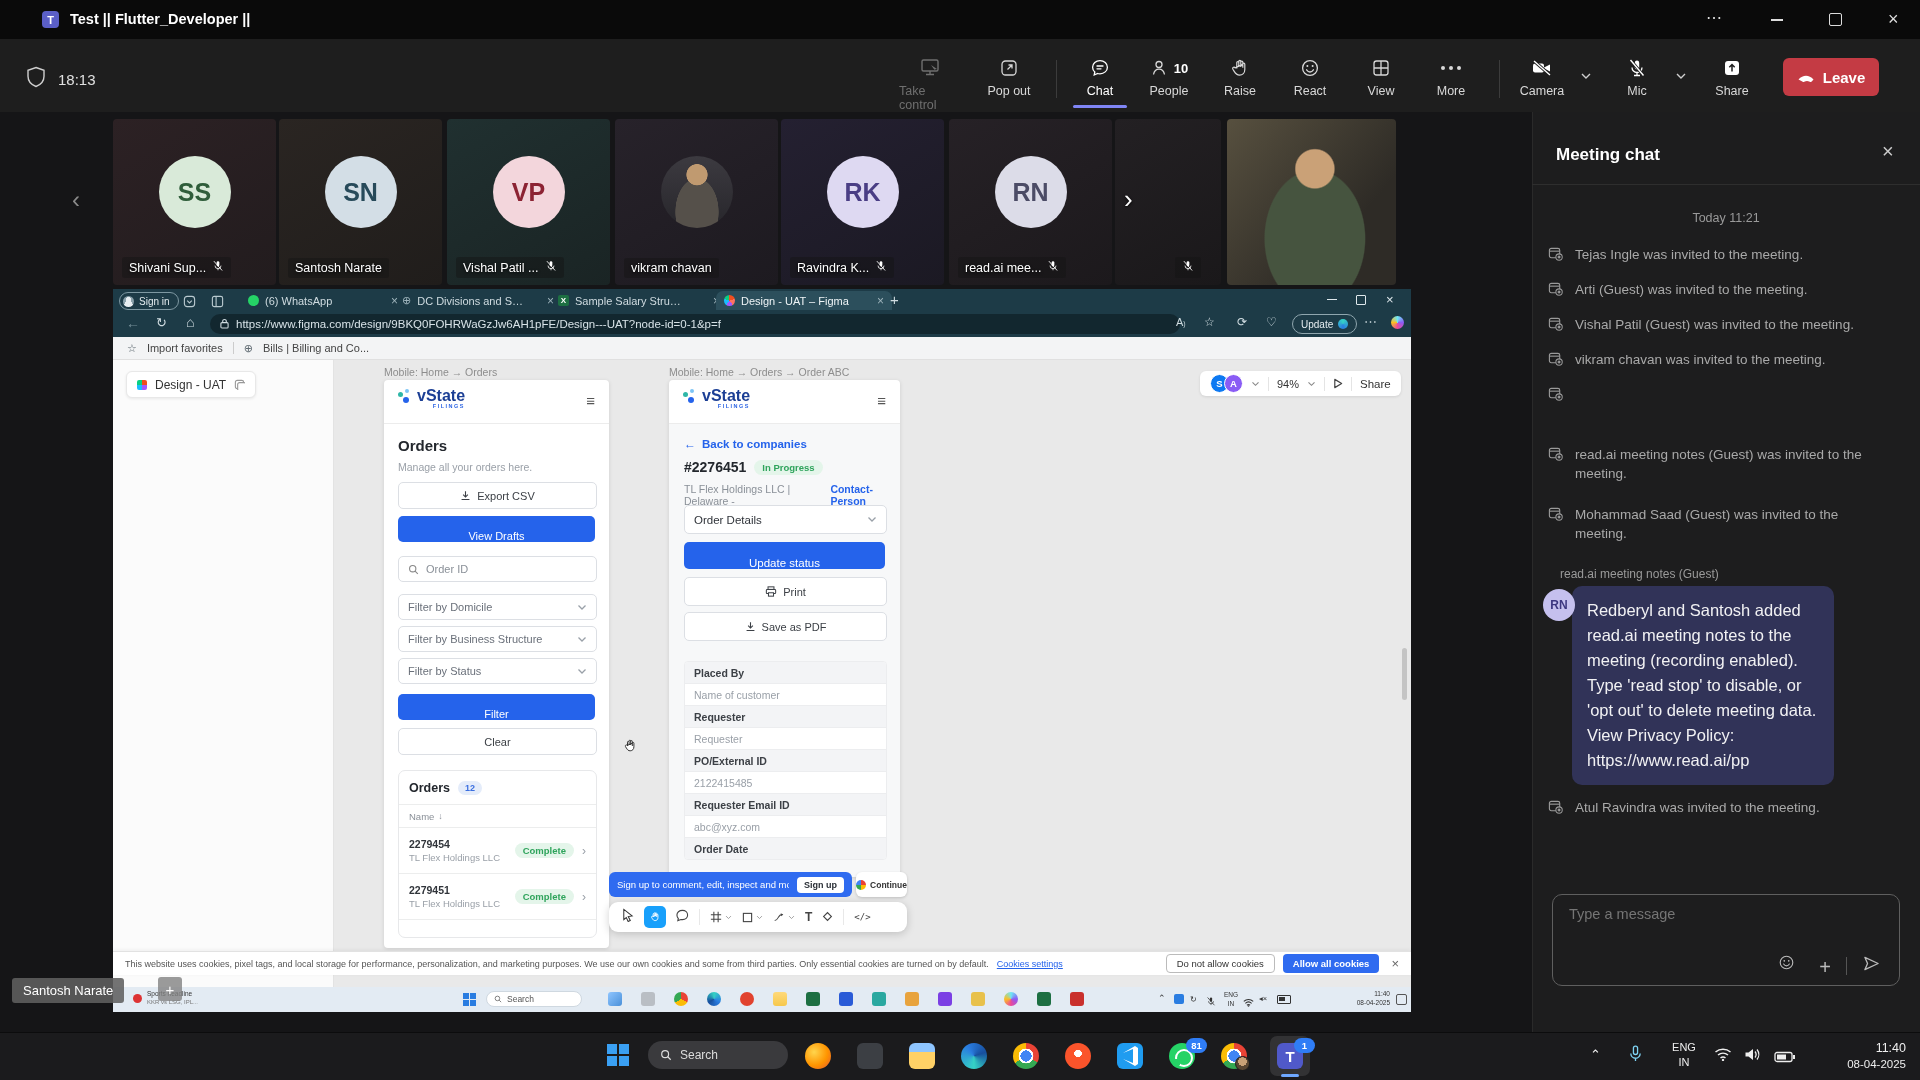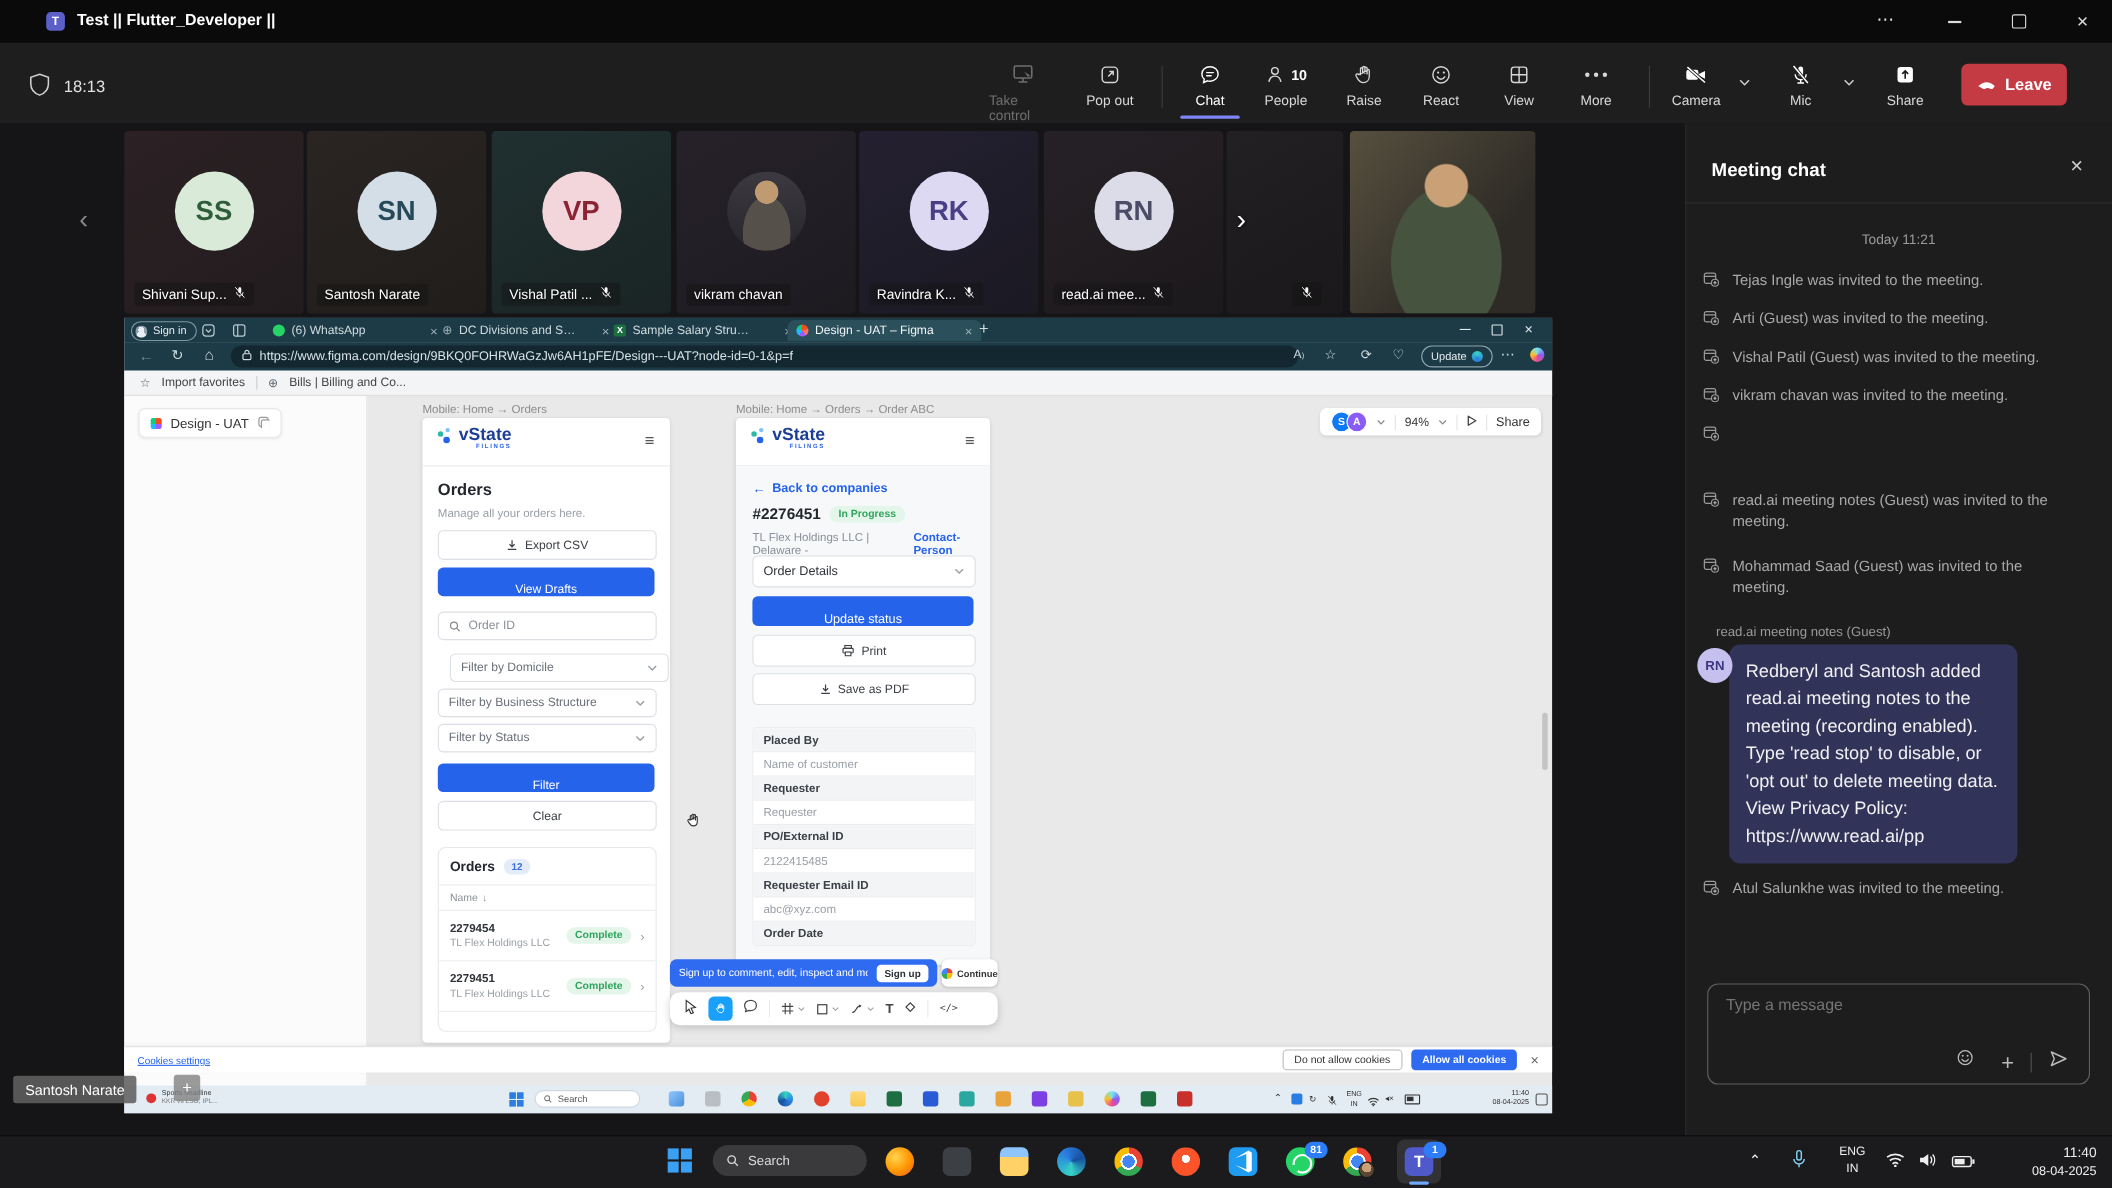--- a/index.html
+++ b/index.html
@@ -386,21 +386,21 @@
     <div class="ab blueBtn" style="left:14px;top:136px;width:197px;height:26px;">
         <span>View Drafts</span>
       </div>
     <div class="ab selRow" style="left:14px;top:176px;width:179px;height:24px;justify-content:flex-start;gap:7px;">
       <svg width="11" height="11" viewBox="0 0 14 14">
           <circle cx="6" cy="6" r="4" fill="none" stroke="#888" stroke-width="1.4"></circle>
           <line x1="9" y1="9" x2="12.5" y2="12.5" stroke="#888" stroke-width="1.4"></line>
         </svg>
       <span style="color:#8a9098;">Order ID</span>
     </div>
-    <div class="ab selRow" style="left:25px;top:214px;width:179px;height:24px;">
+    <div class="ab selRow" style="left:14px;top:214px;width:179px;height:24px;">
       <span>Filter by Domicile</span>
       <svg width="10" height="7" viewBox="0 0 10 7">
           <polyline points="1.5,1.5 5,5 8.5,1.5" fill="none" stroke="#99a0a8" stroke-width="1.3"></polyline>
         </svg>
     </div>
     <div class="ab selRow" style="left:14px;top:246px;width:179px;height:24px;">
       <span>Filter by Business Structure</span>
       <svg width="10" height="7" viewBox="0 0 10 7">
           <polyline points="1.5,1.5 5,5 8.5,1.5" fill="none" stroke="#99a0a8" stroke-width="1.3"></polyline>
         </svg>
@@ -565,20 +565,21 @@
       </span>
     <span style="font-size:12px;font-weight:700;color:#444;">T</span>
     <span><svg width="11" height="11" viewBox="0 0 12 12">
           <rect x="3" y="3" width="6" height="6" fill="none" stroke="#444" stroke-width="1.2" transform="rotate(45 6 6)"></rect>
         </svg></span>
     <span style="width:1px;height:16px;background:#e8e8e8;"></span>
     <span style="font-size:9px;color:#444;font-family:'DejaVu Sans Mono',monospace;">&lt;/&gt;</span>
   </div>
 
   <div class="ab fx" style="left:113px;top:951px;width:1298px;height:24px;background:#fff;border-top:1px solid #e2e2e2;box-shadow:0 -1px 4px rgba(0,0,0,.06);padding:0 12px;gap:8px;box-sizing:border-box;">
+    <span style="font-size:9px;color:#555;white-space:nowrap;overflow:hidden;text-overflow:ellipsis;max-width:880px;">This website uses cookies, pixel tags, and local storage for performance, personalization, and marketing purposes. We use our own cookies and some from third parties. Only essential cookies are turned on by default.</span>
     <span style="font-size:9px;color:#2563eb;text-decoration:underline;white-space:nowrap;">Cookies settings</span>
     <span style="flex:1;"></span>
     <span style="border:1px solid #bbb;border-radius:4px;font-size:9.5px;color:#333;padding:3px 10px;white-space:nowrap;">Do not allow cookies</span>
     <span style="background:#2f6bf0;border-radius:4px;font-size:9.5px;color:#fff;font-weight:700;padding:4px 10px;white-space:nowrap;">Allow all cookies</span>
     <span style="color:#666;font-size:13px;margin-left:4px;">×</span>
   </div>
 
   <div class="ab" style="left:113px;top:987px;width:1298px;height:25px;background:#e3ebf3;"></div>
   <div class="ab" style="left:133px;top:994px;width:9px;height:9px;border-radius:50%;background:#d33;"></div>
   <div class="ab" style="left:147px;top:990px;font-size:6.5px;color:#333;">Sports headline</div>
@@ -709,21 +710,21 @@
     <span style="font-size:16.5px;line-height:25px;color:#f1f1f3;">Redberyl and Santosh added read.ai meeting notes to the meeting (recording enabled). Type 'read stop' to disable, or 'opt out' to delete meeting data. View Privacy Policy: https://www.read.ai/pp</span>
   </div>
 
   <div class="sysmsg" style="top:798px;">
     <span class="calicon"><svg width="15" height="15" viewBox="0 0 16 16">
           <rect x="1.5" y="2.5" width="11" height="10" rx="2" fill="none" stroke="#9a9a9a" stroke-width="1.2"></rect>
           <path d="M1.5 5.5h11" stroke="#9a9a9a" stroke-width="1.2"></path>
           <circle cx="11.8" cy="11.8" r="3.4" fill="#1d1d1e" stroke="#9a9a9a" stroke-width="1.1"></circle>
           <path d="M11.8 10.2v3.2M10.2 11.8h3.2" stroke="#bbb" stroke-width="1.1"></path>
         </svg></span>
-    <span class="txt">Atul Salunkhe was invited to the meeting.</span>
+    <span class="txt">Atul Ravindra was invited to the meeting.</span>
   </div>
 
   <div class="ab" style="left:1552px;top:894px;width:348px;height:92px;border:1.5px solid #5f5f5f;border-radius:10px;box-sizing:border-box;">
     <input style="position: absolute; left: 14px; top: 10px; width: 300px; background: transparent; border: none; outline: none; color: rgb(232, 232, 232); font-size: 14.5px; font-family: &quot;Liberation Sans&quot;, sans-serif;" placeholder="Type a message">
     <span class="ab" style="right:104px;bottom:10px;"><svg width="17" height="17" viewBox="0 0 20 20">
           <circle cx="10" cy="10" r="7.4" fill="none" stroke="#bbb" stroke-width="1.3"></circle>
           <circle cx="7.4" cy="8" r="1" fill="#bbb"></circle>
           <circle cx="12.6" cy="8" r="1" fill="#bbb"></circle>
           <path d="M6.6 11.8c1 1.5 2.3 2.2 3.4 2.2s2.4-.7 3.4-2.2" fill="none" stroke="#bbb" stroke-width="1.3" stroke-linecap="round"></path>
         </svg></span>

